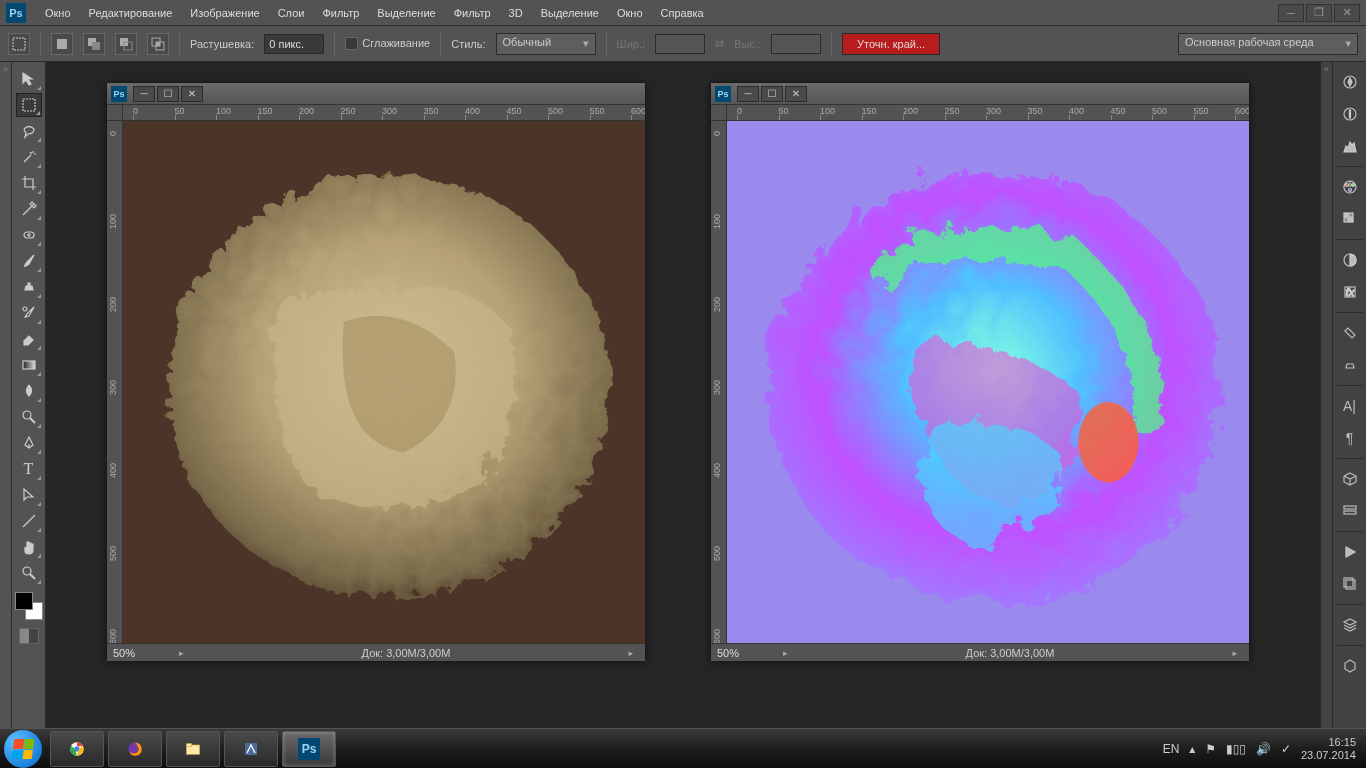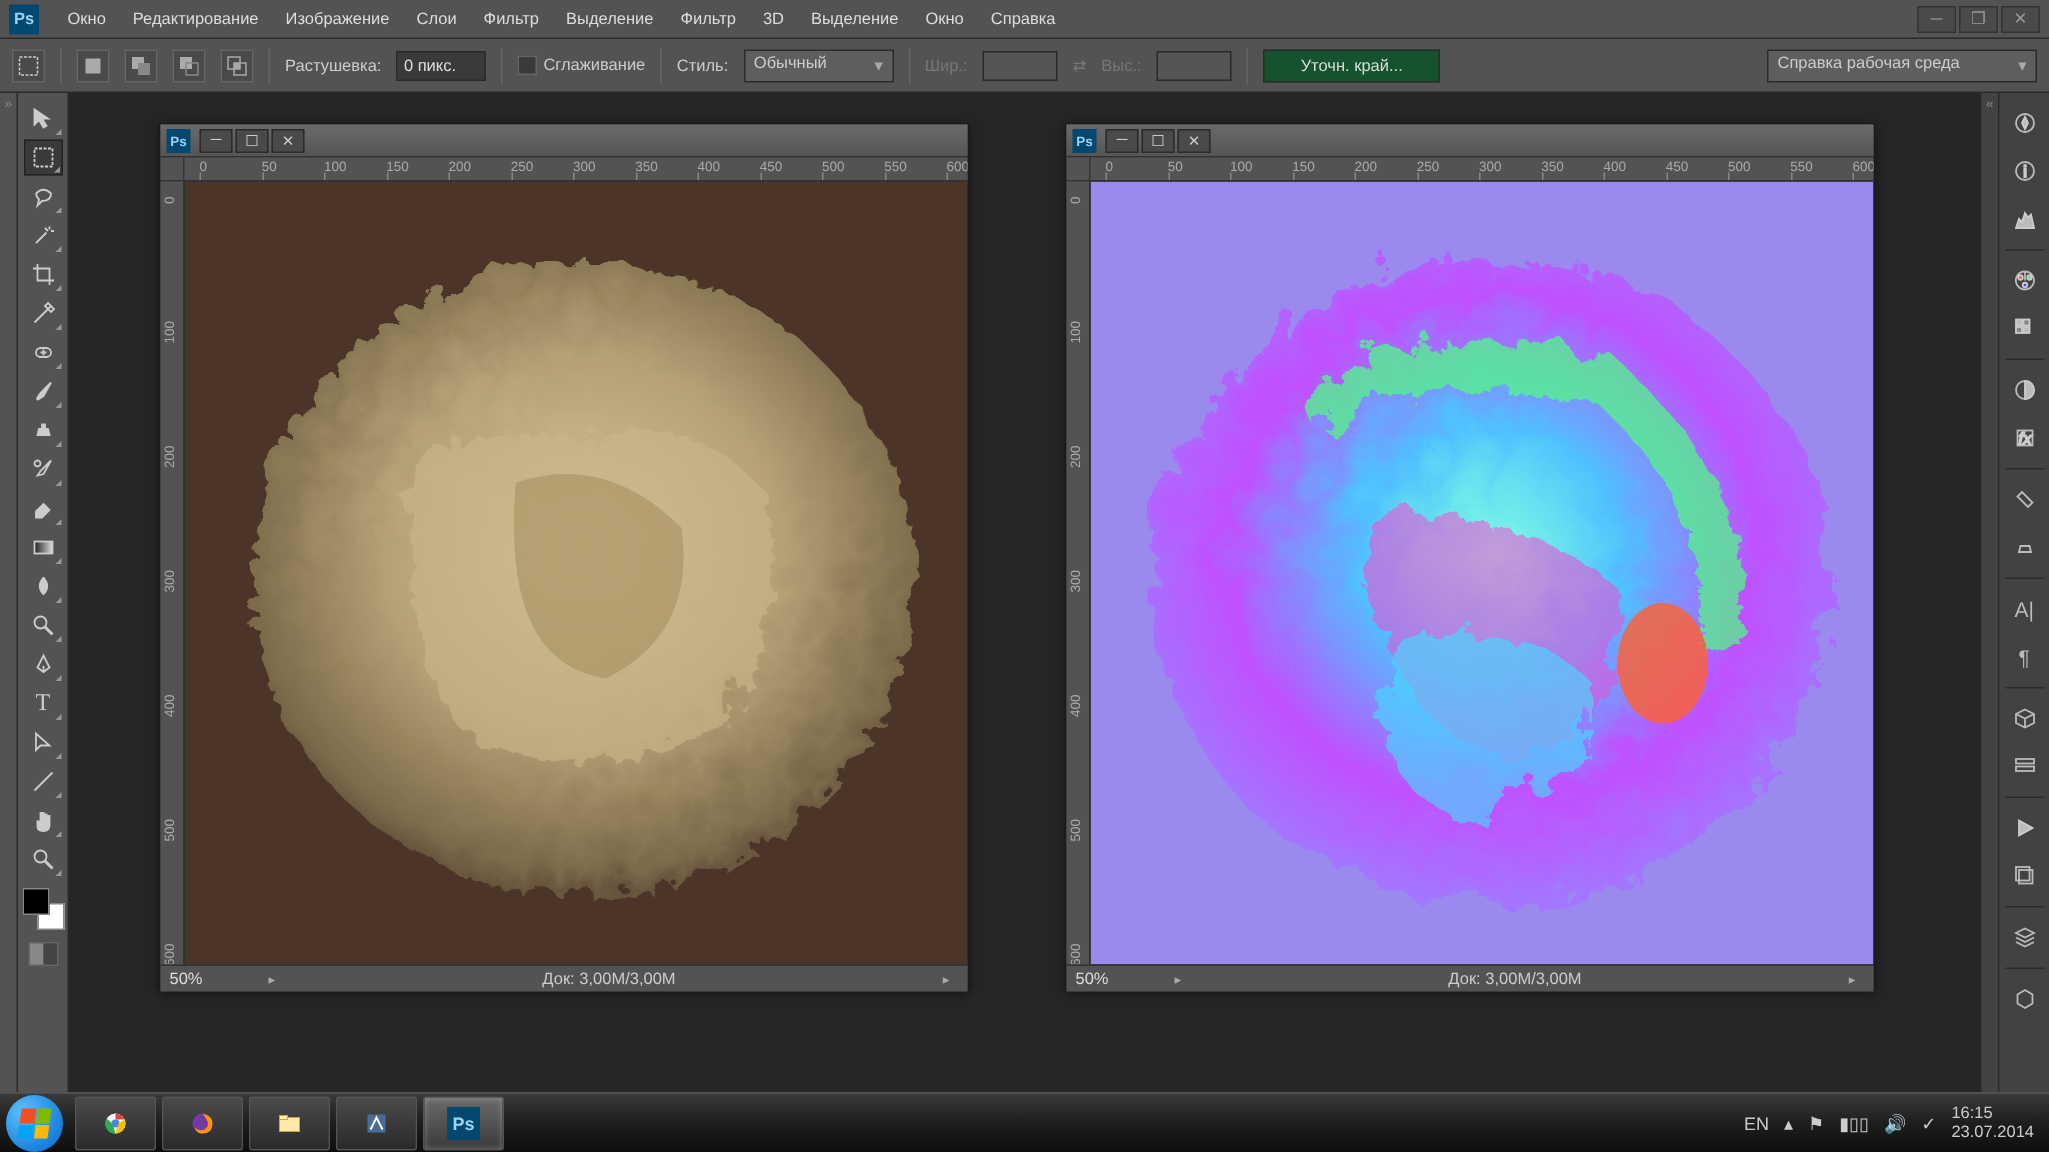--- a/index.html
+++ b/index.html
@@ -12,21 +12,21 @@
   .win-btn{width:26px;height:18px;display:flex;align-items:center;justify-content:center;color:#999;background:#4a4a4a;border:1px solid #333;margin-left:2px}
   
   .options-bar{height:36px;background:#535353;border-bottom:1px solid #2a2a2a;display:flex;align-items:center;padding:0 8px;gap:10px}
   .opt-ico{width:22px;height:22px;border:1px solid #666;background:#4a4a4a;display:flex;align-items:center;justify-content:center}
   .opt-sep{width:1px;height:24px;background:#666}
   .opt-label{color:#ccc;font-size:11px}
   .opt-input{background:#3a3a3a;border:1px solid #2a2a2a;color:#ddd;padding:2px 4px;width:60px;height:20px}
   .opt-check{width:13px;height:13px;border:1px solid #666;background:#3a3a3a;display:inline-block;vertical-align:middle;margin-right:4px}
   .opt-select{background:#5e5e5e;border:1px solid #2a2a2a;color:#ddd;padding:2px 6px;height:22px;min-width:100px;position:relative}
   .opt-select::after{content:"▾";position:absolute;right:6px;top:3px;color:#aaa}
-  .opt-btn{background:#14532d;border:1px solid #2a2a2a;color:#ddd;padding:3px 24px;height:22px}
+  .opt-btn{background:#b91c1c;border:1px solid #2a2a2a;color:#ddd;padding:3px 14px;height:22px}
   .workspace-sel{margin-left:auto}
   .workspace-sel .opt-select{min-width:180px}
   
   .main{display:flex;height:calc(768px - 26px - 36px - 40px);background:#262626}
   .toolbar-left{width:34px;background:#535353;border-right:1px solid #2a2a2a;display:flex;flex-direction:column;align-items:center;padding-top:4px;gap:0}
   .tool{width:26px;height:24px;display:flex;align-items:center;justify-content:center;color:#ccc;position:relative;margin:1px 0}
   .tool.active{background:#3a3a3a;border:1px solid #222}
   .tool-tri{position:absolute;right:1px;bottom:1px;width:0;height:0;border-left:4px solid transparent;border-bottom:4px solid #999}
   .color-swatches{margin-top:6px;position:relative;width:28px;height:28px}
   .sw-fg{position:absolute;top:0;left:0;width:18px;height:18px;background:#000;border:1px solid #888;z-index:2}
@@ -64,21 +64,21 @@
 
   
   .taskbar{position:absolute;bottom:0;left:0;right:0;height:40px;background:linear-gradient(#3a3a3a 0%, #1e1e1e 50%, #0e0e0e 100%);display:flex;align-items:center;padding:0 4px;border-top:1px solid #555}
   .start{width:38px;height:38px;border-radius:50%;background:radial-gradient(circle at 30% 30%,#5bc0ff,#0066cc);display:flex;align-items:center;justify-content:center;margin-right:6px}
   .start-flag{width:20px;height:20px;display:grid;grid-template:1fr 1fr/1fr 1fr;gap:1px;transform:skewX(-8deg)}
   .start-flag div:nth-child(1){background:#f25022}.start-flag div:nth-child(2){background:#7fba00}.start-flag div:nth-child(3){background:#00a4ef}.start-flag div:nth-child(4){background:#ffb900}
   .tb-item{width:54px;height:36px;background:linear-gradient(#4a4a4a,#2a2a2a);border:1px solid #555;border-radius:2px;margin:0 2px;display:flex;align-items:center;justify-content:center}
   .tb-item.active{background:linear-gradient(#6a6a6a,#3a3a3a);box-shadow:inset 0 0 4px rgba(255,255,255,0.3)}
   .tray{margin-left:auto;display:flex;align-items:center;gap:10px;padding-right:6px}
   .tray-ico{color:#ccc;font-size:12px}
-  .clock{text-align:left;color:#eee;font-size:11px;line-height:13px}
+  .clock{text-align:right;color:#eee;font-size:11px;line-height:13px}
 
   svg{width:16px;height:16px}
   .tool svg,.panel-ico svg{stroke:#ccc;fill:none;stroke-width:1.2}
 </style>
 </head>
 <body>
 
 <div class="menubar">
   <div class="ps-logo">Ps</div>
   <div class="menu-item">Окно</div>
@@ -140,21 +140,21 @@
   <div class="opt-select"><span>Обычный</span></div>
   <div class="opt-sep"></div>
   <span class="opt-label" style="color:#777">Шир.:</span>
   <input class="opt-input" disabled="" style="width: 50px; background: rgb(85, 85, 85);">
   <span class="opt-label" style="color:#777">⇄</span>
   <span class="opt-label" style="color:#777">Выс.:</span>
   <input class="opt-input" disabled="" style="width: 50px; background: rgb(85, 85, 85);">
   <div class="opt-sep"></div>
   <button class="opt-btn">Уточн. край...</button>
   <div class="workspace-sel">
-    <div class="opt-select"><span>Справка рабочая среда</span></div>
+    <div class="opt-select"><span>Основная рабочая среда</span></div>
   </div>
 </div>
 
 <div class="main">
   <div class="toolbar-expand">»</div>
   <div class="toolbar-left">
     <div class="tool">
         <svg viewBox="0 0 16 16">
           <path d="M2 2 L2 12 L5 9 L8 14 L10 13 L7 8 L11 8 Z" fill="#ccc"></path>
         </svg>

